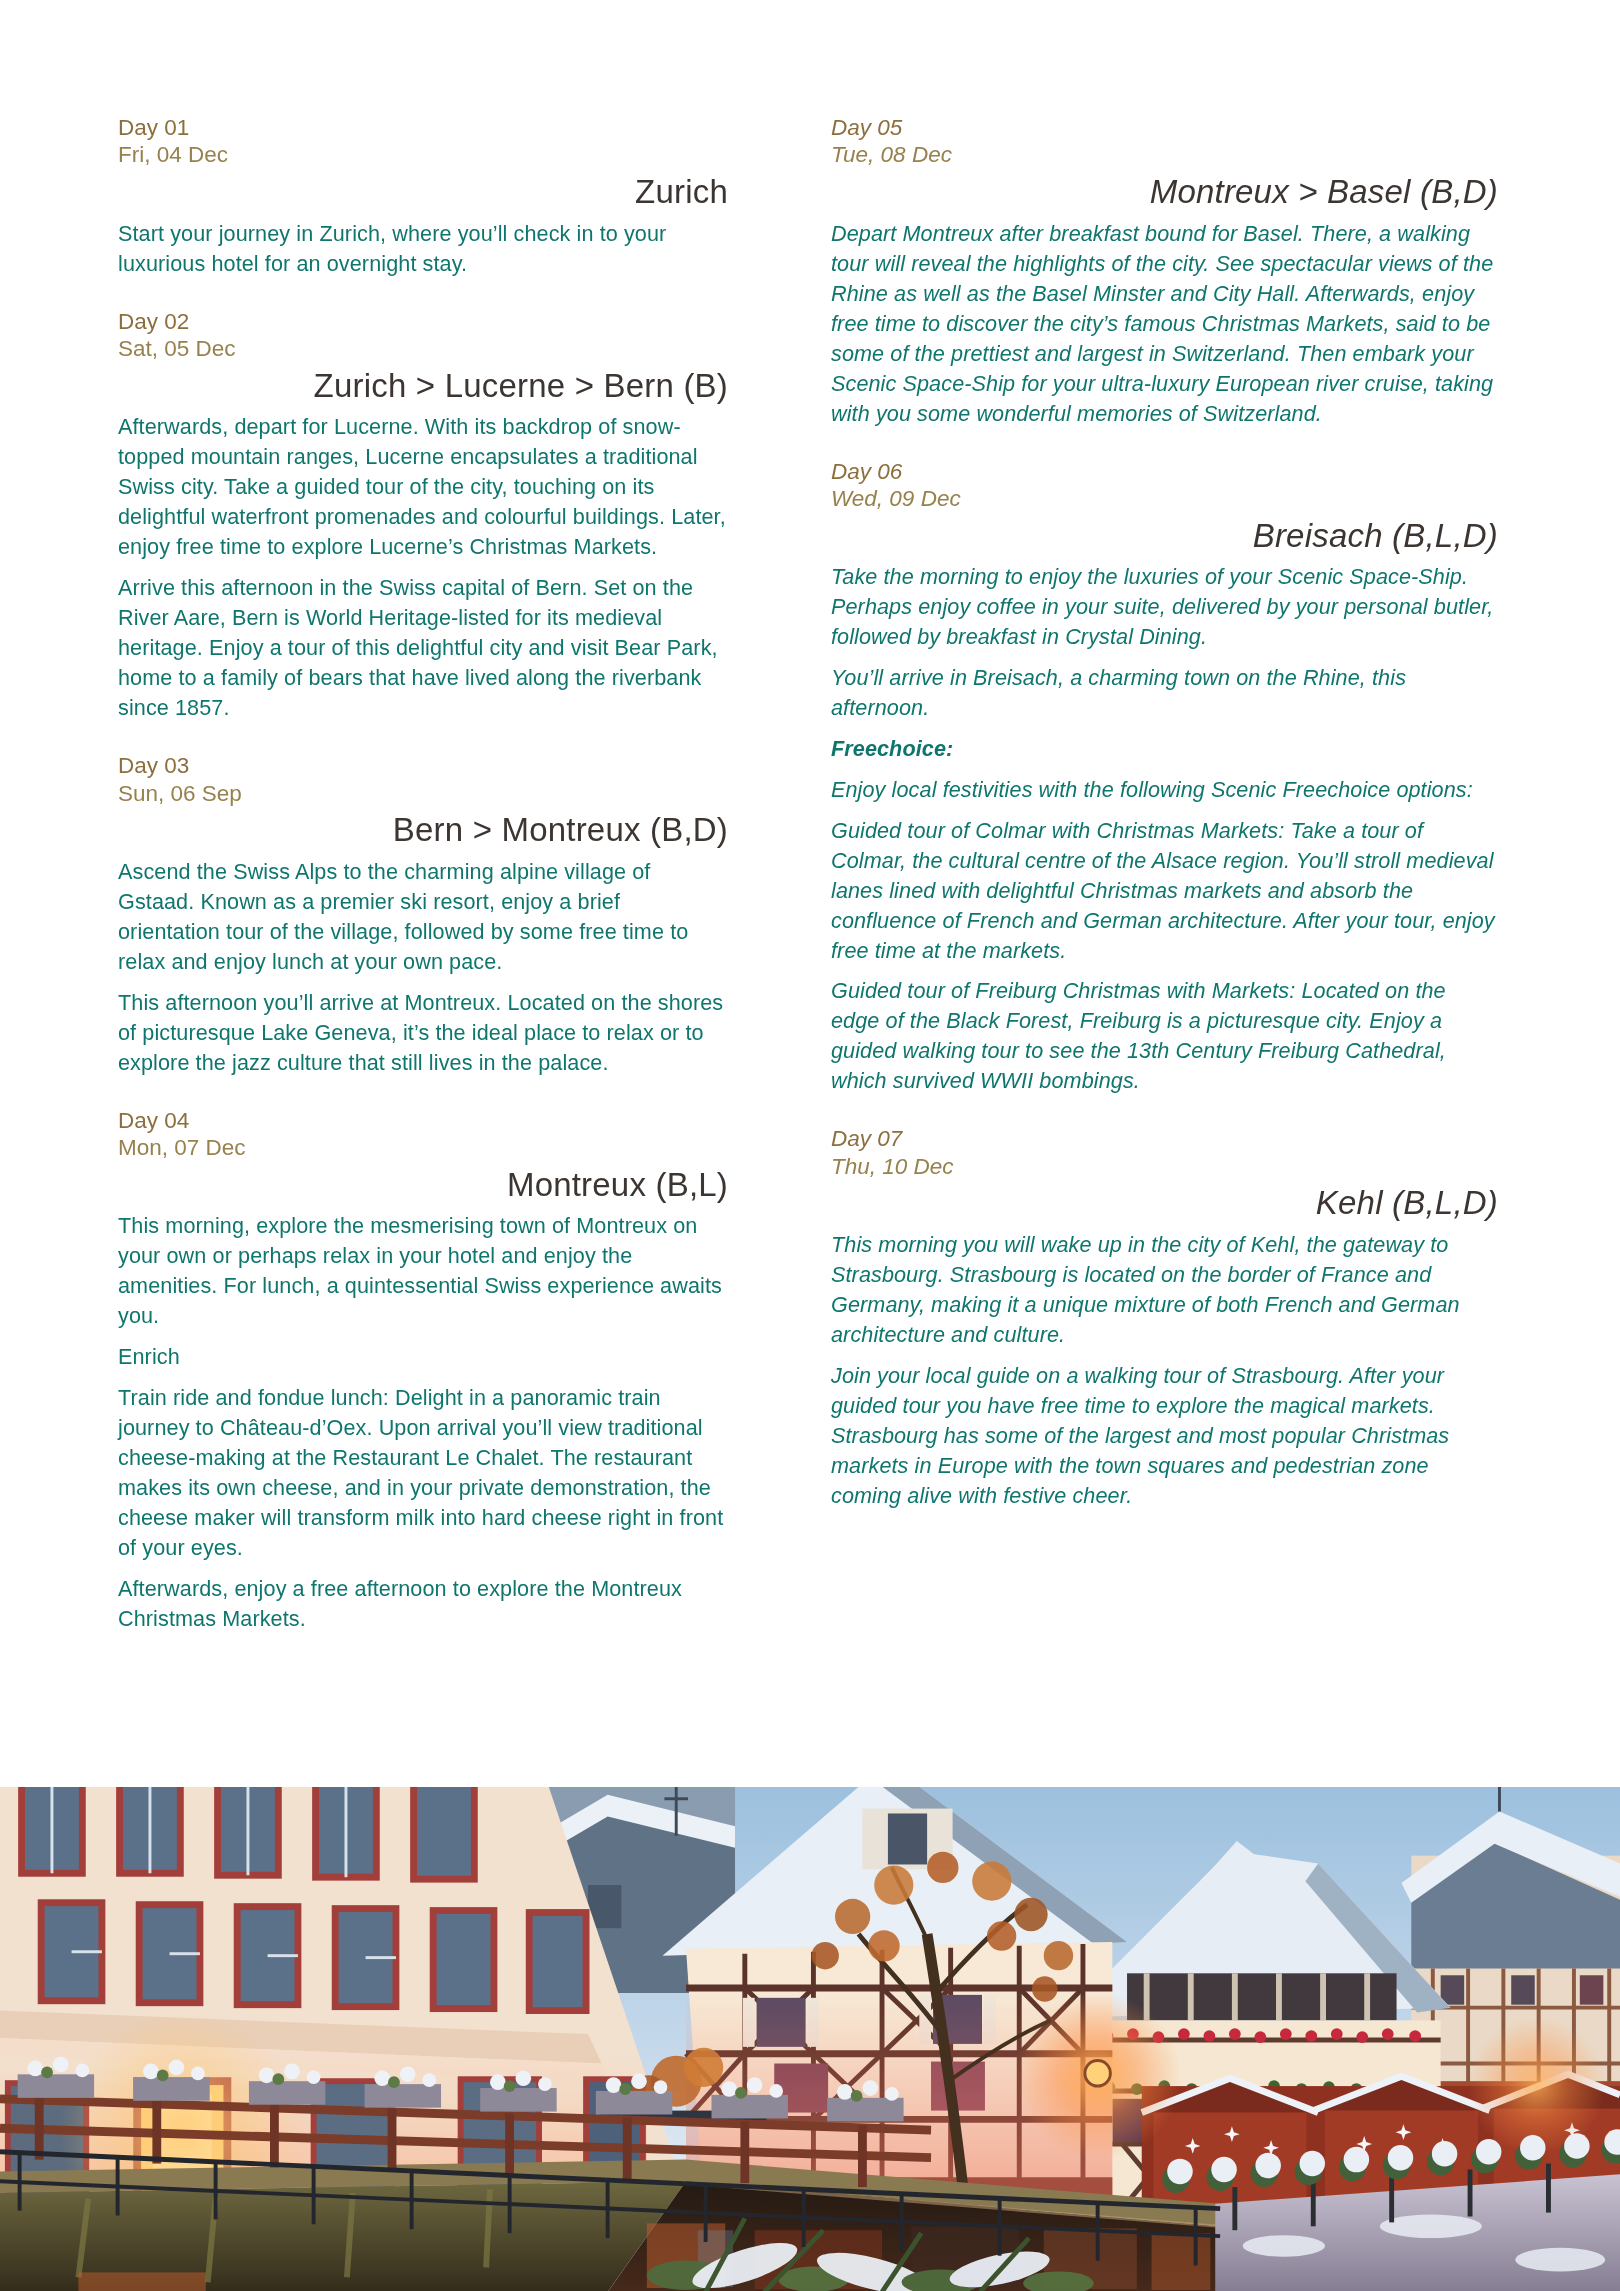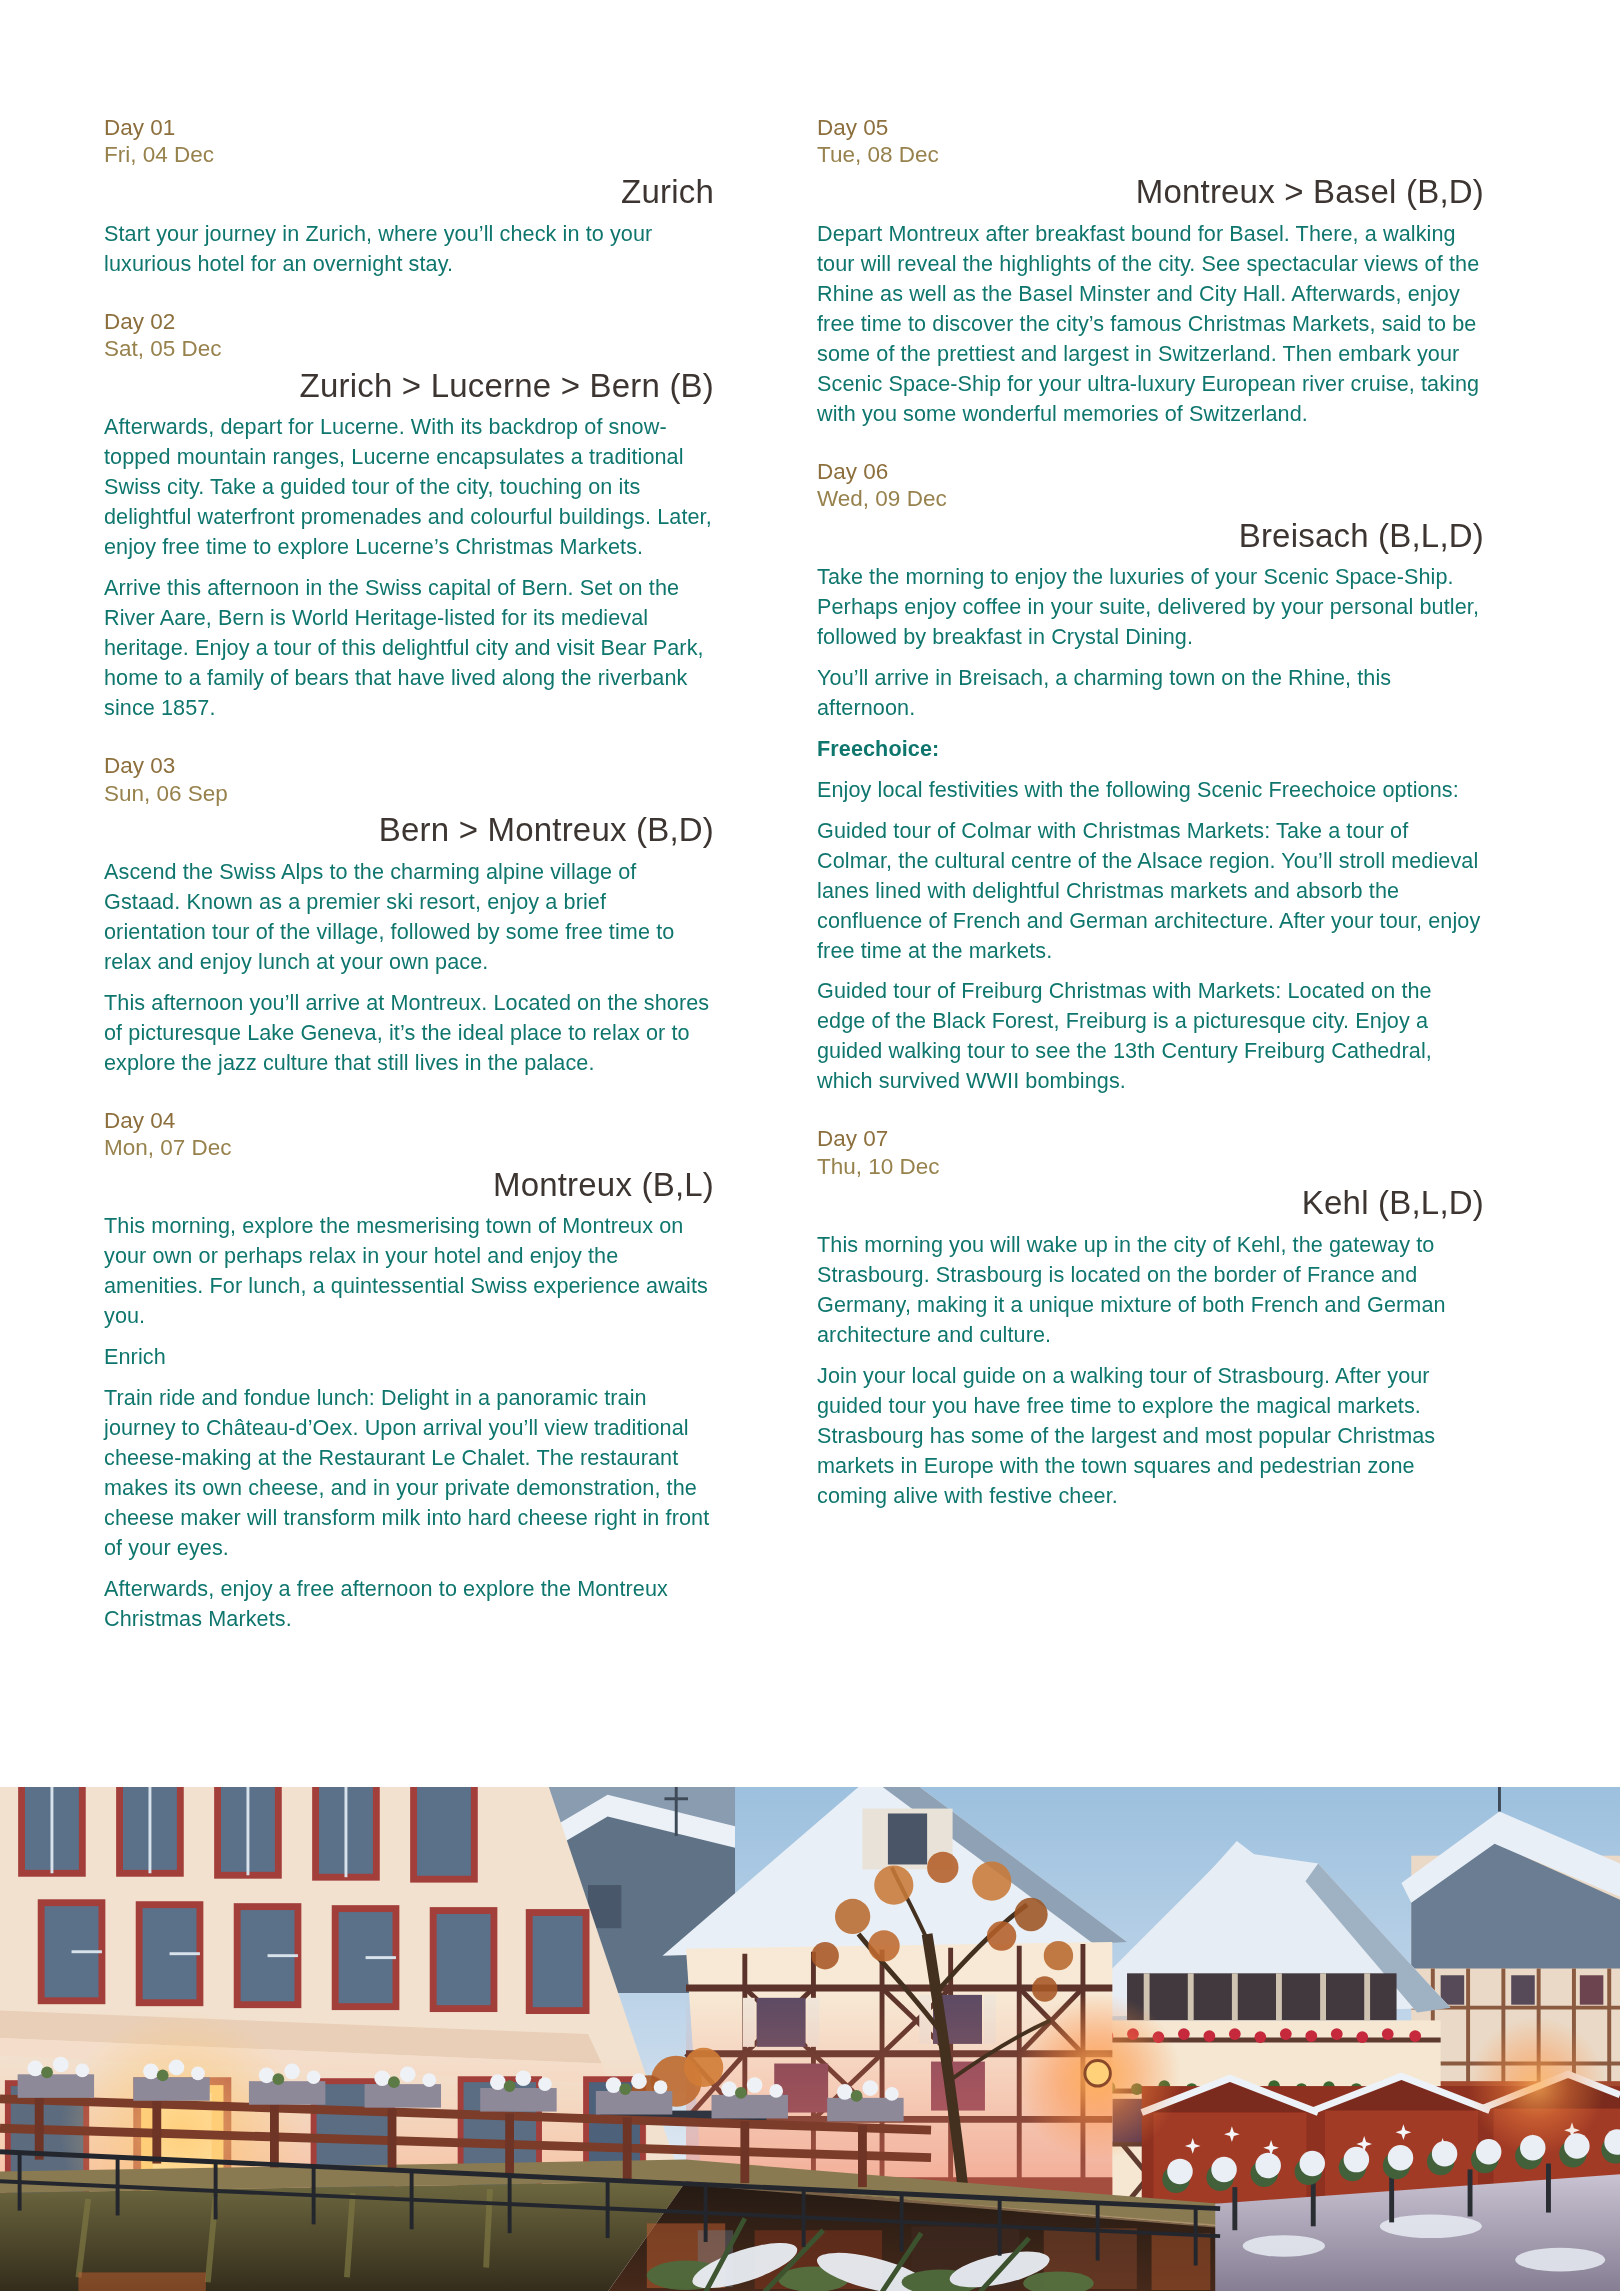--- a/index.html
+++ b/index.html
@@ -1,24 +1,24 @@
 <!DOCTYPE html>
 <html><head>
 <meta charset="utf-8">
 <style>
   html,body{margin:0;padding:0;}
   body{
     width:1620px;height:2292px;position:relative;background:#ffffff;
     font-family:"Liberation Sans", sans-serif;
     -webkit-font-smoothing:antialiased;
   }
-  .content{position:absolute;left:104px;top:114px;display:flex;}
+  .content{position:absolute;left:118px;top:114px;display:flex;}
   .col{display:block;}
   .col-left{width:610px;margin-right:103px;}
-  .col-right{width:667px;}
+  .col-right{width:667px;font-style:italic;}
   .day{margin-bottom:29px;}
   .day:last-child{margin-bottom:0;}
   .day-label{display:block;font-size:22.5px;line-height:27.4px;color:#8c6f3c;}
   .day-date{display:block;font-size:22.5px;line-height:27.4px;color:#97824d;}
   .day-title{font-size:33px;line-height:41px;font-weight:400;color:#3c3531;margin:2px 0 6.9px;letter-spacing:0.2px;text-align:right;}
   p.body{font-size:21.6px;line-height:30px;color:#0f766e;margin:0 0 10.8px;letter-spacing:0.1px;}
   p.body:last-child{margin-bottom:0;}
   p.body.bold{font-weight:700;}
   .photo{position:absolute;left:0;top:1787px;width:1620px;height:505px;overflow:hidden;}
   .photo svg{display:block;width:100%;height:100%;}

